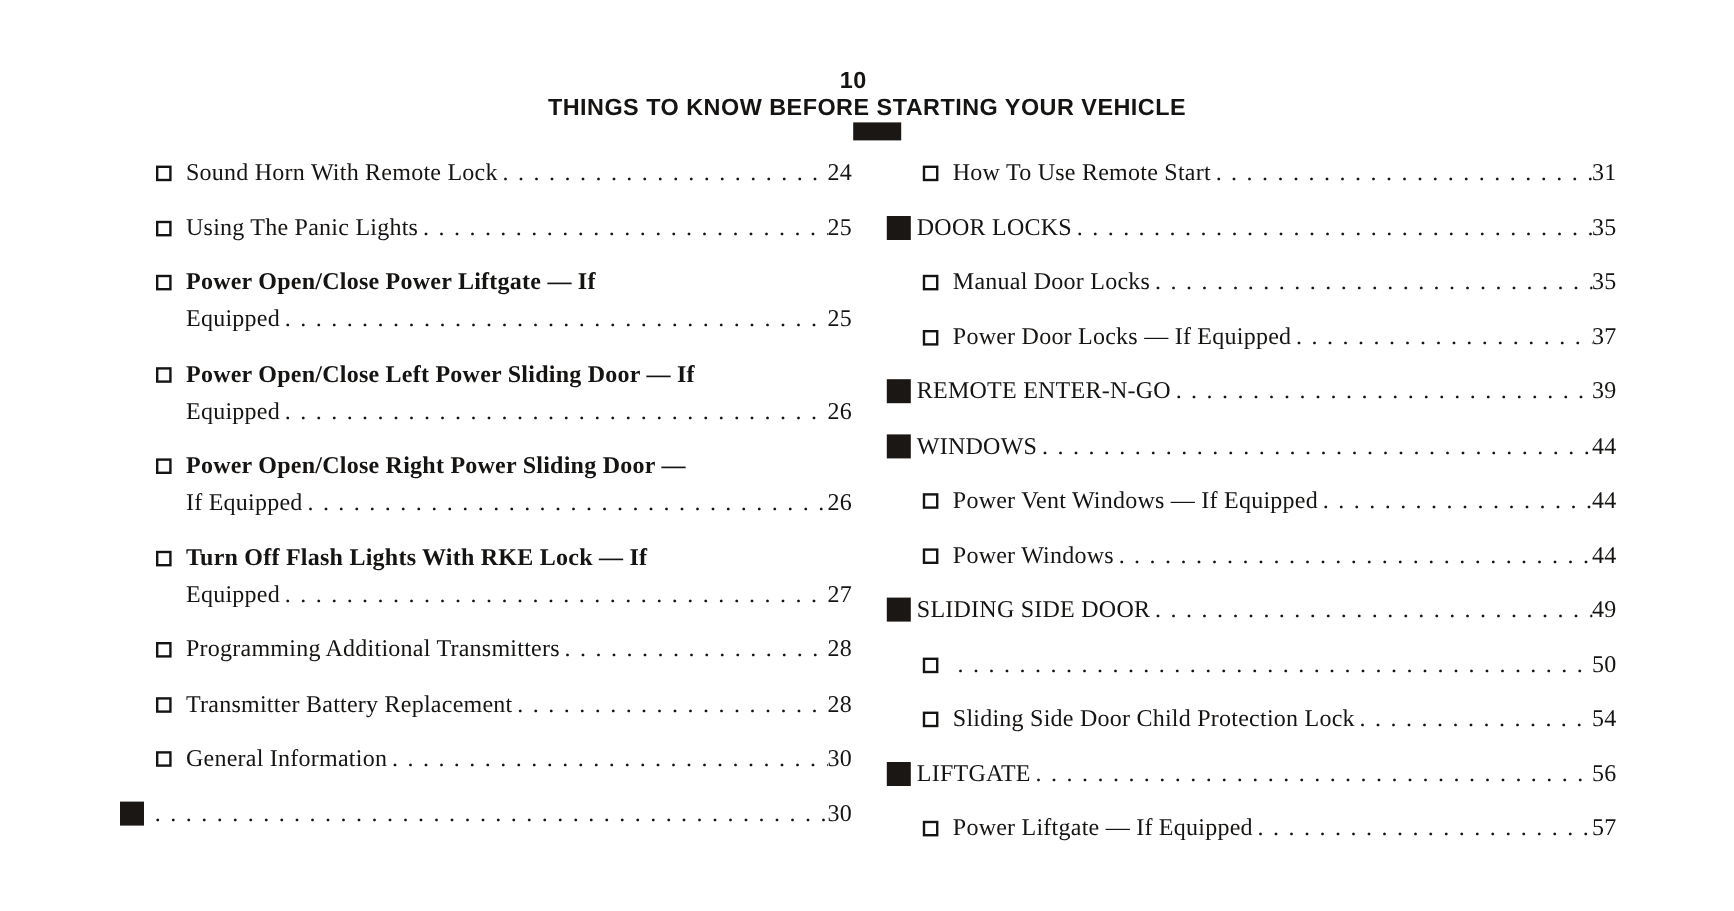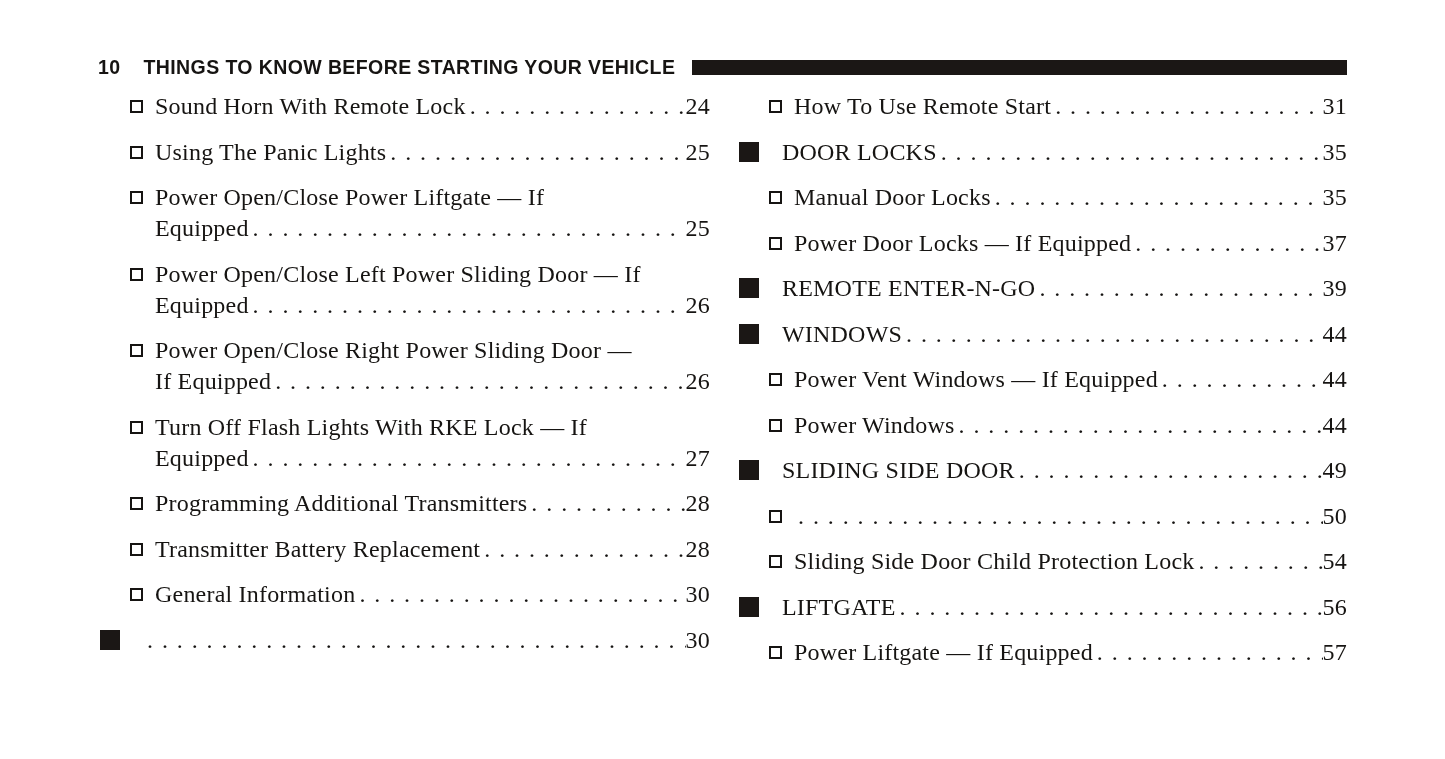--- a/index.html
+++ b/index.html
@@ -13,60 +13,61 @@
   
   .header {
     display: flex;
     align-items: center;
     margin: 56px 98px 0 98px;
     font-family: "Liberation Sans", sans-serif;
     font-weight: bold;
     font-size: 19.5px;
     letter-spacing: 0.4px;
     white-space: nowrap;
+    flex-direction: column;
   }
   .header .num { margin-right: 23px; }
   .header .bar {
     flex: 1 1 auto;
     height: 15px;
     background: #1b1715;
     margin-left: 17px;
     min-width: 40px;
   }
   
   .cols {
     display: flex;
     margin: 12px 98px 0 100px;
   }
   .col { width: 610px; }
   .col.right { width: 608px; margin-left: 29px; }
   
   .entry {
     position: relative;
-    font-size: 24px;
+    font-size: 20px;
     line-height: 31px;
     letter-spacing: 0.2px;
     margin-bottom: 14.5px;
   }
   .entry.sub { padding-left: 55px; }
-  .entry.section { padding-left: 43px; }
+  .entry.section { padding-left: 25px; }
   .bullet { position: absolute; box-sizing: border-box; }
   .entry.sub .bullet {
     left: 30px; top: 9px;
     width: 13px; height: 13px;
     border: 2px solid #161412;
     background: transparent;
   }
   .entry.section .bullet {
     left: 0; top: 5px;
     width: 20px; height: 20px;
     background: #1b1715;
     border: none;
   }
-  .entry .line { white-space: nowrap; }
+  .entry .line { white-space: nowrap; font-weight: bold; }
   .entry .row { display: flex; align-items: baseline; }
   .entry .row .label { white-space: nowrap; flex: 0 0 auto; }
   .entry .row .dots {
     flex: 1 1 auto;
     min-width: 0;
     overflow: hidden;
     white-space: nowrap;
     text-align: right;
     word-spacing: 2.5px;
     padding-left: 4px;

